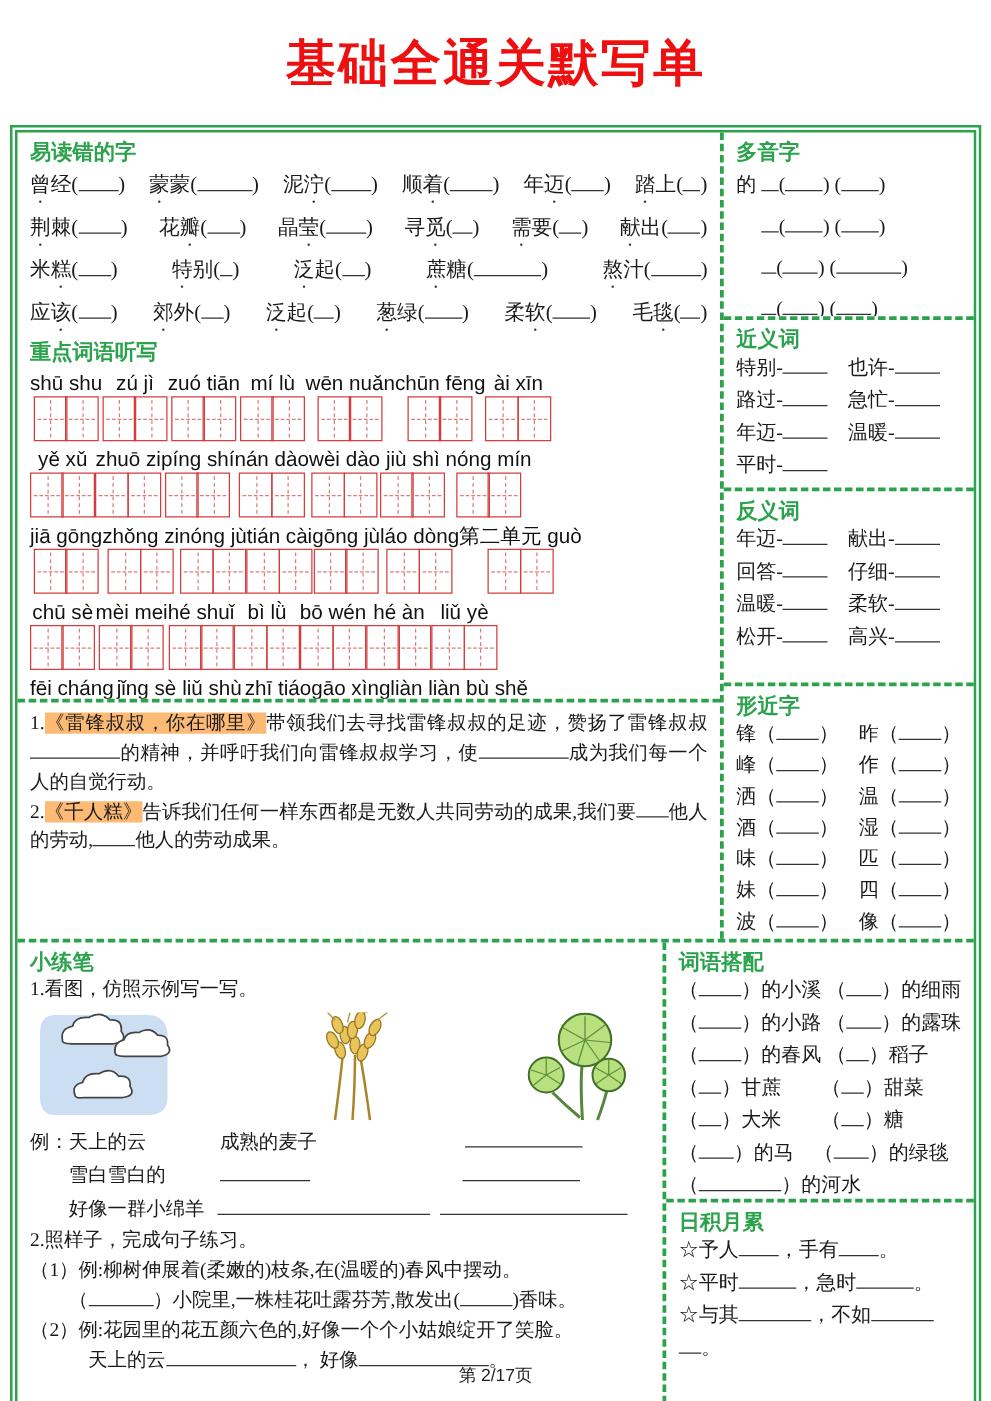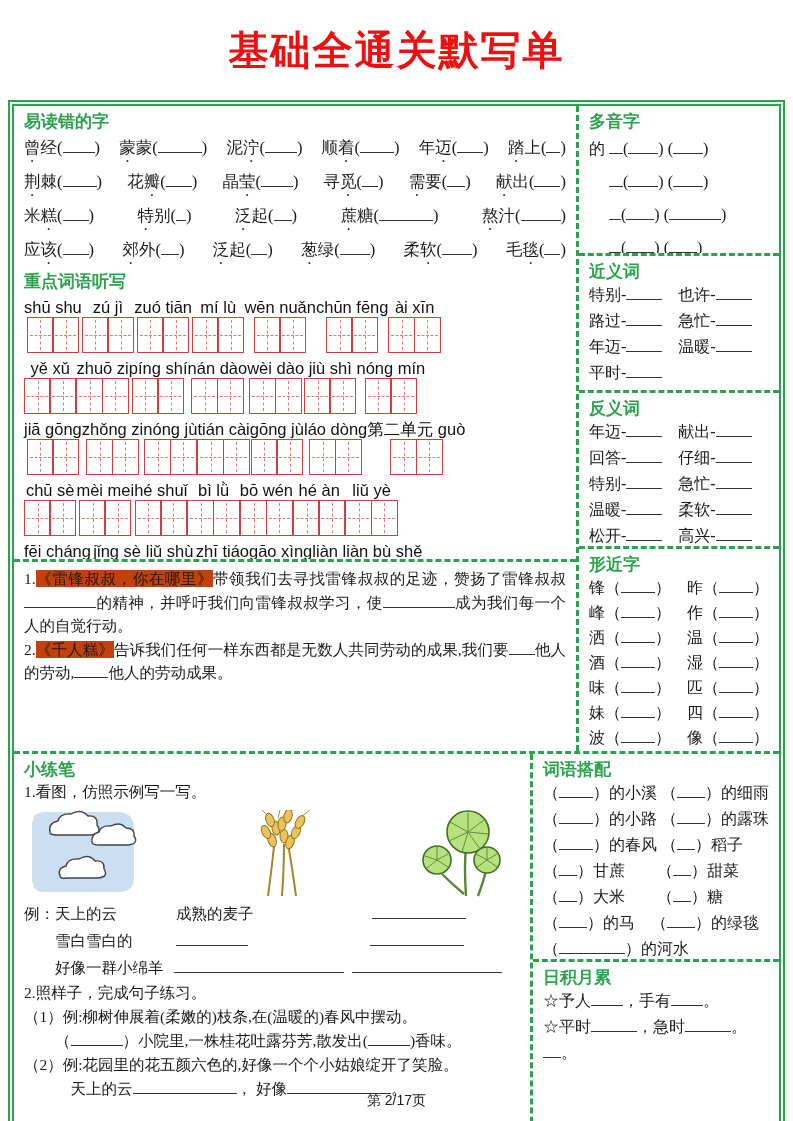--- a/index.html
+++ b/index.html
@@ -23,21 +23,21 @@
   .colR-A { flex:1; border-left:3px dashed #2ba24c; display:flex; flex-direction:column; }
   .colL-B { width:517px; display:flex; flex-direction:column; }
   .colR-B { flex:1; border-left:3px dashed #2ba24c; display:flex; flex-direction:column; }
   .sec { padding:5px 10px 4px 10px; overflow:hidden; }
   .sec-h { font-family:"Liberation Sans","DejaVu Sans",sans-serif; font-weight:bold;
            font-size:17px; color:#2ba24c; line-height:21px; }
   .dash-b { border-bottom:3px dashed #2ba24c; }
   .dash-t { border-top:3px dashed #2ba24c; }
   
   .blank { display:inline-block; border-bottom:1.5px solid #333; height:0.95em; vertical-align:baseline; }
-  .hl { background:#c2410c;margin-top:28px; }
+  .hl { background:#fdba74;margin-top:28px; }
   .cell { display:inline-block; }
   .line { line-height:24px; font-size:15.5px; }
   
   .wrow { display:flex; justify-content:space-between; line-height:32px; font-size:16.5px; }
   .witem { white-space:nowrap; }
   .dot { text-emphasis:filled dot #333; -webkit-text-emphasis:filled dot #333;
          text-emphasis-position:under left; -webkit-text-emphasis-position:under left; }
   
   .prow { display:flex; justify-content:flex-start; margin-top:6px; }
   .pcell { display:flex; flex-direction:column; align-items:center; }
@@ -389,21 +389,20 @@
             <div class="line">年迈-<span class="blank" style="width: 36px;"></span>　温暖-<span class="blank" style="width: 36px;"></span></div>
             <div class="line">平时-<span class="blank" style="width: 36px;"></span></div>
             <div class="line">五颜六色-<span class="blank" style="width: 62px;"></span></div>
           </div>
       </div>
       <div class="sec dash-b" style="height:156px;">
         <div class="sec-h">反义词</div>
         <div>
             <div class="line">年迈-<span class="blank" style="width: 36px;"></span>　献出-<span class="blank" style="width: 36px;"></span></div>
             <div class="line">回答-<span class="blank" style="width: 36px;"></span>　仔细-<span class="blank" style="width: 36px;"></span></div>
-            <div class="line">特别-<span class="blank" style="width: 36px;"></span>　急忙-<span class="blank" style="width: 36px;"></span></div>
             <div class="line">温暖-<span class="blank" style="width: 36px;"></span>　柔软-<span class="blank" style="width: 36px;"></span></div>
             <div class="line">松开-<span class="blank" style="width: 36px;"></span>　高兴-<span class="blank" style="width: 36px;"></span></div>
           </div>
       </div>
       <div class="sec xingjin" style="flex:1;">
         <div class="sec-h">形近字</div>
         <div>
             <div class="line">锋（<span class="blank" style="width: 34px;"></span>）　昨（<span class="blank" style="width: 34px;"></span>）</div>
             <div class="line">峰（<span class="blank" style="width: 34px;"></span>）　作（<span class="blank" style="width: 34px;"></span>）</div>
             <div class="line">洒（<span class="blank" style="width: 34px;"></span>）　温（<span class="blank" style="width: 34px;"></span>）</div>
@@ -503,20 +502,21 @@
             <div class="line">（<span class="blank" style="width: 18px;"></span>）大米　　（<span class="blank" style="width: 18px;"></span>）糖</div>
             <div class="line">（<span class="blank" style="width: 28px;"></span>）的马　（<span class="blank" style="width: 28px;"></span>）的绿毯</div>
             <div class="line">（<span class="blank" style="width: 66px;"></span>）的河水</div>
           </div>
       </div>
       <div class="sec" style="flex:1;">
         <div class="sec-h">日积月累</div>
         <div>
             <div class="line">☆予人<span class="blank" style="width: 32px;"></span>，手有<span class="blank" style="width: 32px;"></span>。</div>
             <div class="line">☆平时<span class="blank" style="width: 46px;"></span>，急时<span class="blank" style="width: 46px;"></span>。</div>
+            <div class="line">☆与其<span class="blank" style="width: 58px;"></span>，不如<span class="blank" style="width: 50px;"></span></div>
             <div class="line"><span class="blank" style="width: 18px;"></span>。</div>
           </div>
       </div>
     </div>
   </div>
 </div>
 
 <div class="footer">第 2/17页</div>
 
 </body></html>

